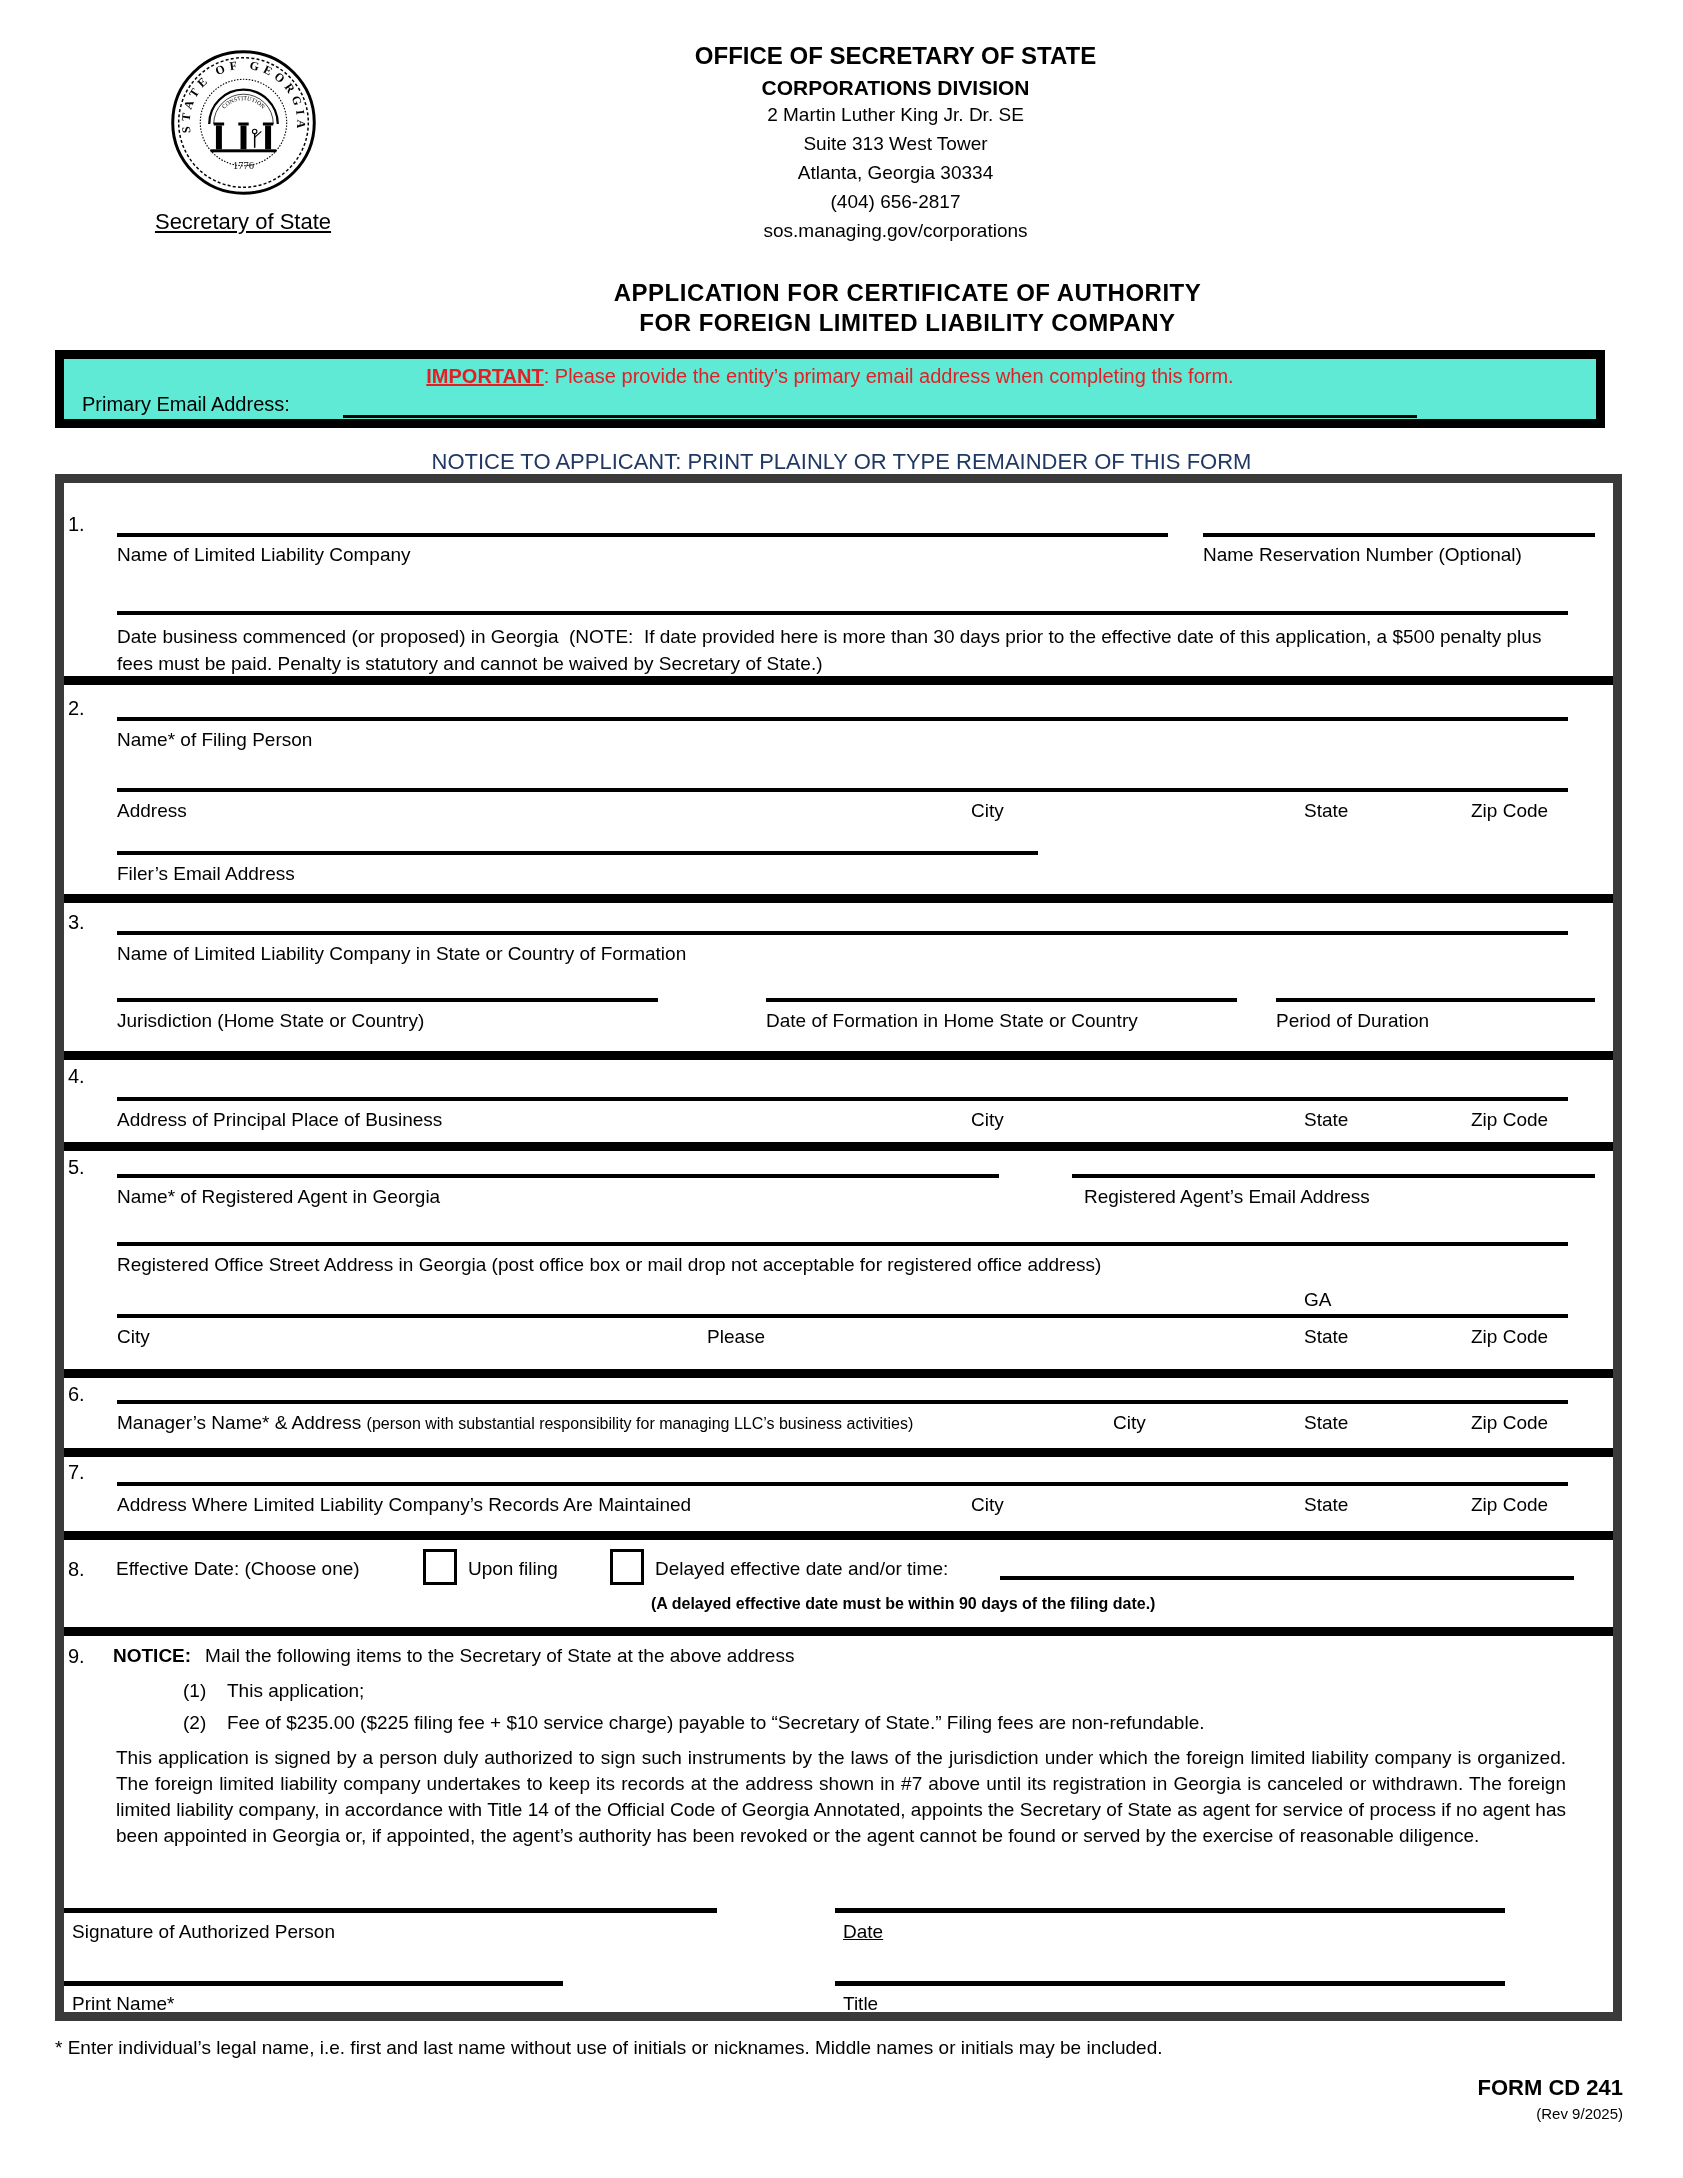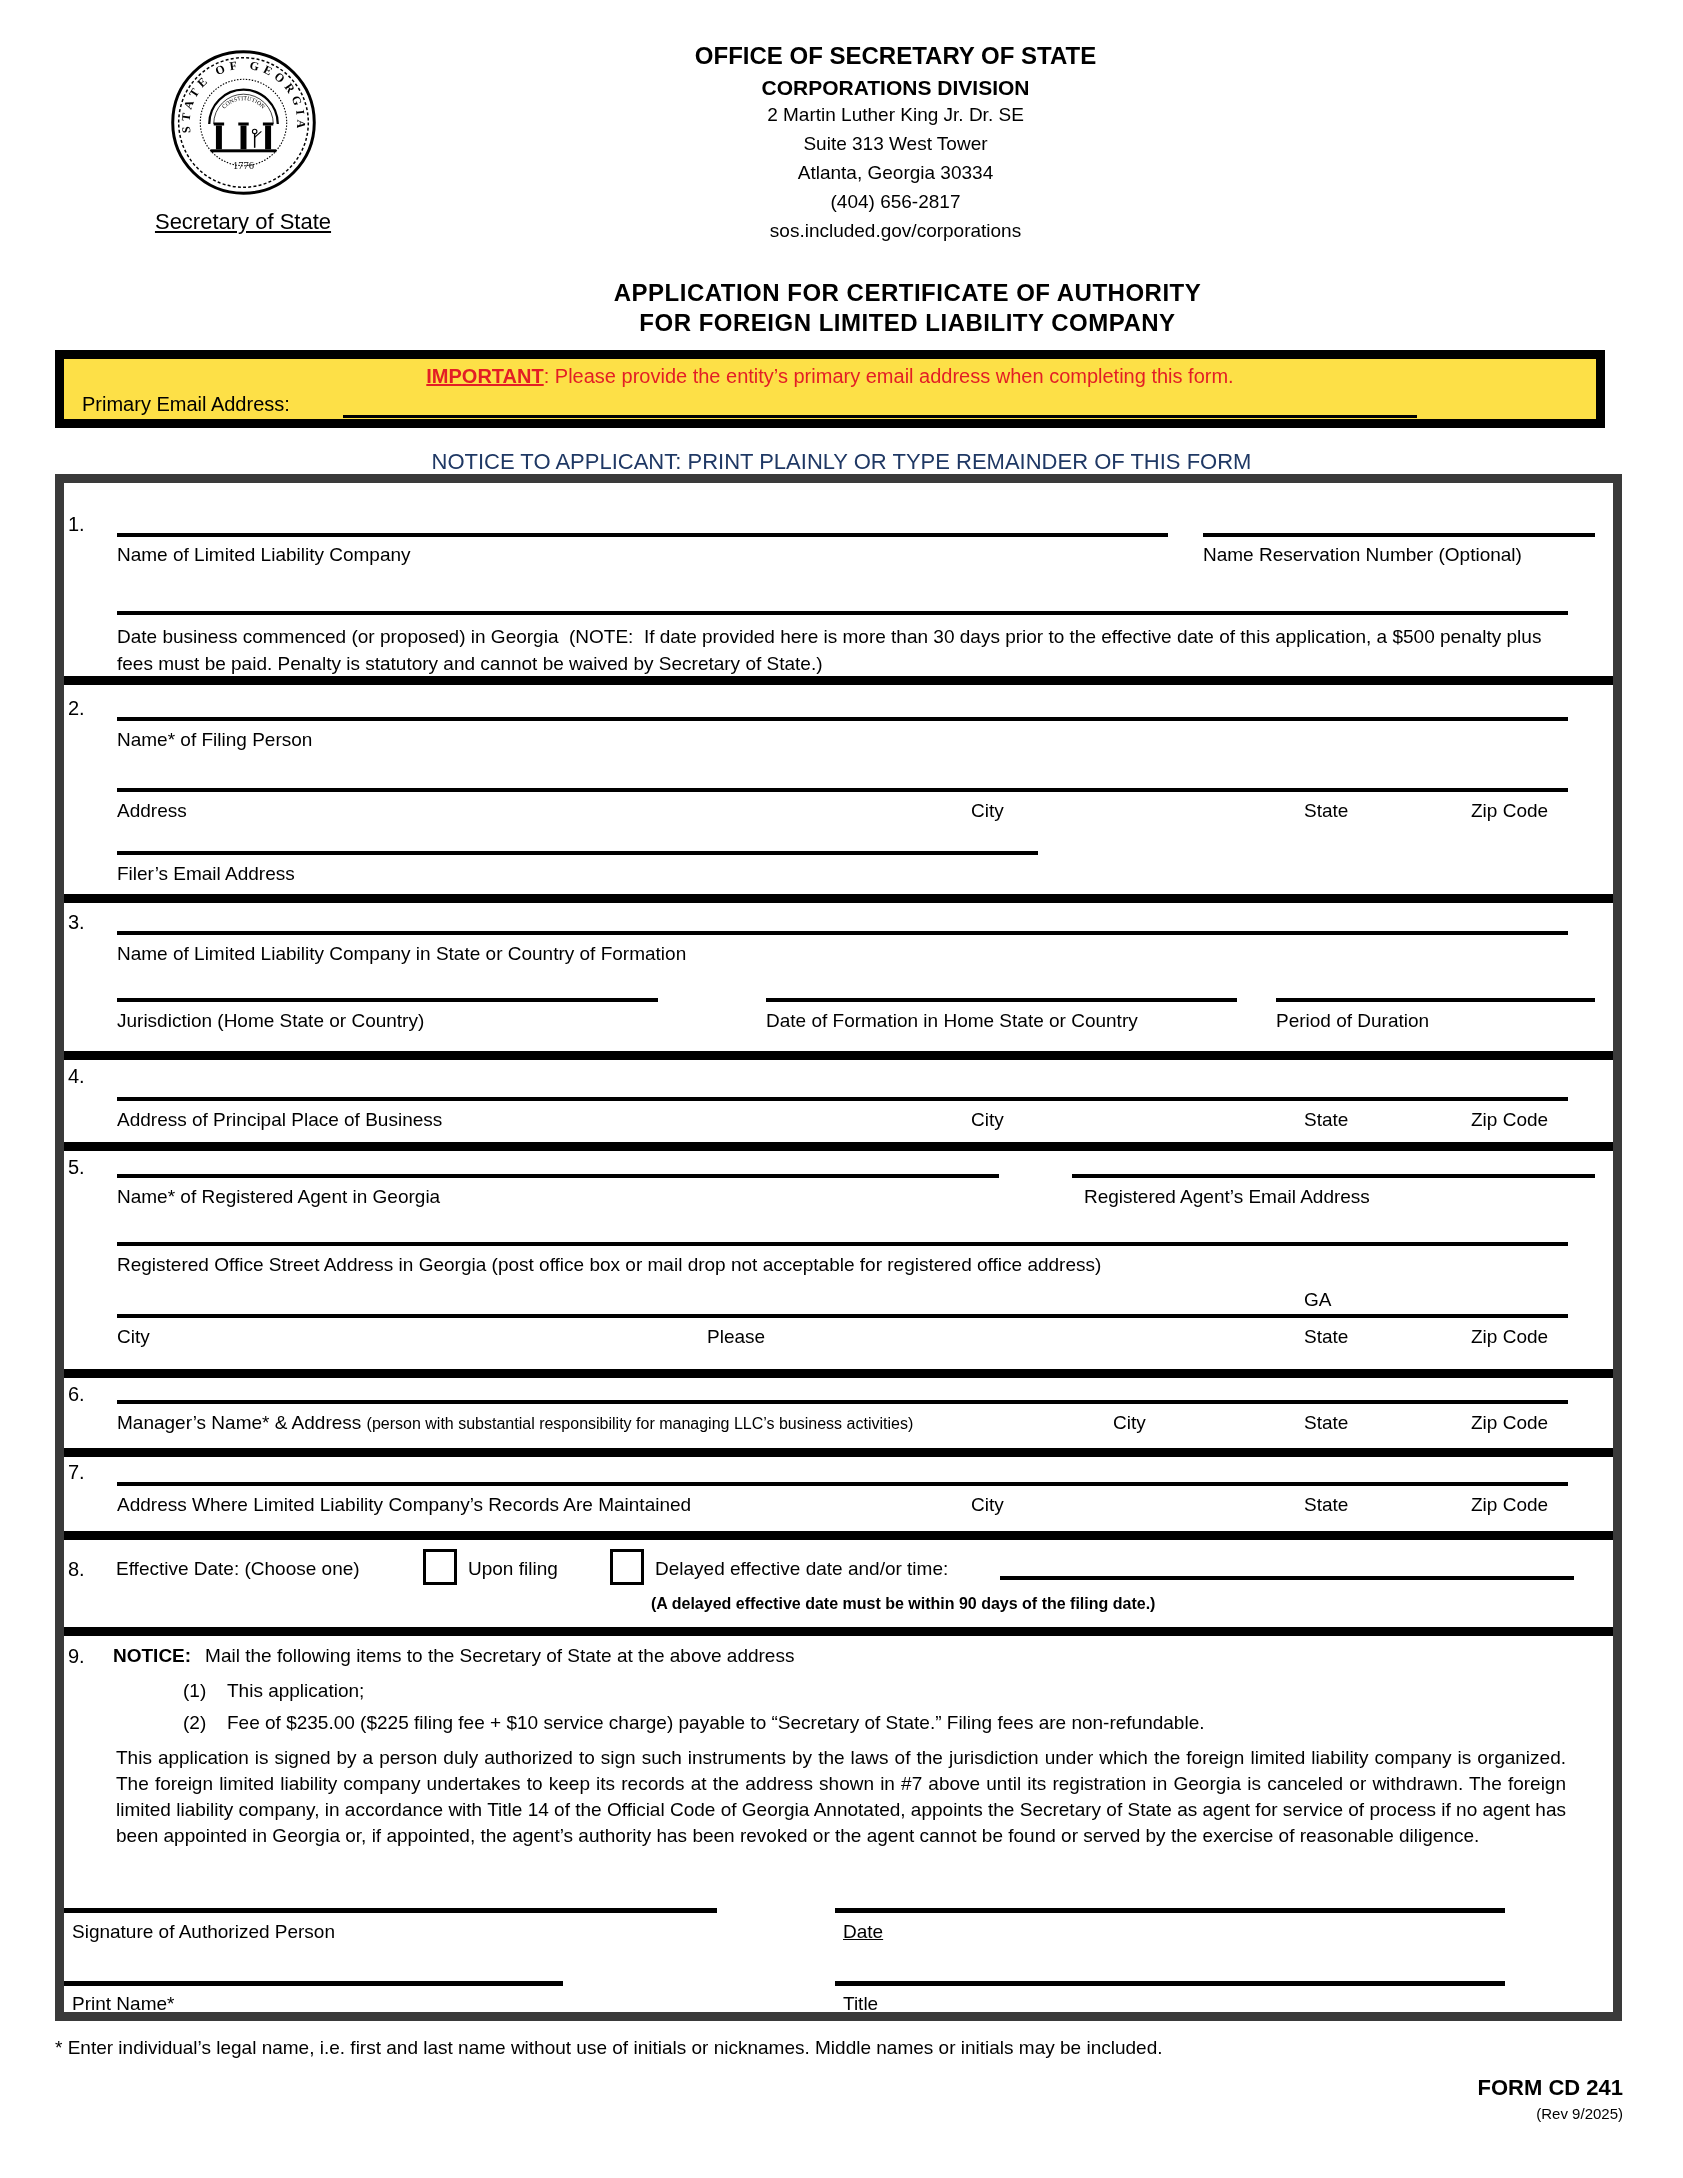--- a/index.html
+++ b/index.html
@@ -10,21 +10,21 @@
   .lbl{position:absolute;font-size:19px;white-space:nowrap;line-height:21px;}
   .wrap{white-space:pre-wrap;line-height:27px;}
   .fld{position:absolute;height:0;border-bottom:4px solid #000;}
   .num{position:absolute;left:4px;font-size:20px;}
   .sec{position:relative;border-bottom:9px solid #000;}
   .sec:last-child{border-bottom:none;}
   .small{font-size:16px;}
   .note{font-size:16px;font-weight:bold;}
   .checkbox{position:absolute;width:28px;height:30px;border:3px solid #000;background:#fff;}
   #main-box{position:absolute;left:55px;top:474px;width:1567px;height:1547px;border:9px solid #3a3a3a;box-sizing:border-box;background:#fff;}
-  #important-box{position:absolute;left:55px;top:350px;width:1550px;height:78px;border:9px solid #000;box-sizing:border-box;background:#fde047;}
+  #important-box{position:absolute;left:55px;top:350px;width:1550px;height:78px;border:9px solid #000;box-sizing:border-box;background:#5eead4;}
   .red{color:#e31e25;}
   .navy{color:#1f3864;}
   .hdr-line{line-height:29px;font-size:19px;}
   .sig-lbl{position:absolute;font-size:19px;white-space:nowrap;}
 </style>
 </head>
 <body>
 
 <div class="abs" style="left:129px;top:48px;width:228px;">
   <div style="text-align:center;">
@@ -58,21 +58,21 @@
   </div>
 </div>
 
 <div class="abs center" style="left:549px;top:42px;width:693px;">
   <div class="b" style="font-size:24px;line-height:27px;">OFFICE OF SECRETARY OF STATE</div>
   <div class="b" style="font-size:21px;line-height:25px;margin-top:6px;">CORPORATIONS DIVISION</div>
   <div class="hdr-line">2 Martin Luther King Jr. Dr. SE</div>
   <div class="hdr-line">Suite 313 West Tower</div>
   <div class="hdr-line">Atlanta, Georgia 30334</div>
   <div class="hdr-line">(404) 656-2817</div>
-  <div class="hdr-line">sos.included.gov/corporations</div>
+  <div class="hdr-line">sos.managing.gov/corporations</div>
 </div>
 
 <div class="abs center" style="left:363px;top:278px;width:1089px;">
   <div class="b" style="font-size:24px;line-height:30px;letter-spacing:0.5px;">APPLICATION FOR CERTIFICATE OF AUTHORITY</div>
   <div class="b" style="font-size:24px;line-height:30px;letter-spacing:0.5px;">FOR FOREIGN LIMITED LIABILITY COMPANY</div>
 </div>
 
 <div id="important-box">
   <div class="center" style="position:absolute;left:0;top:6px;width:100%;font-size:20px;">
     <span class="red b" style="text-decoration:underline;">IMPORTANT</span><span class="red">: Please provide the entity’s primary email address when completing this form.</span>

